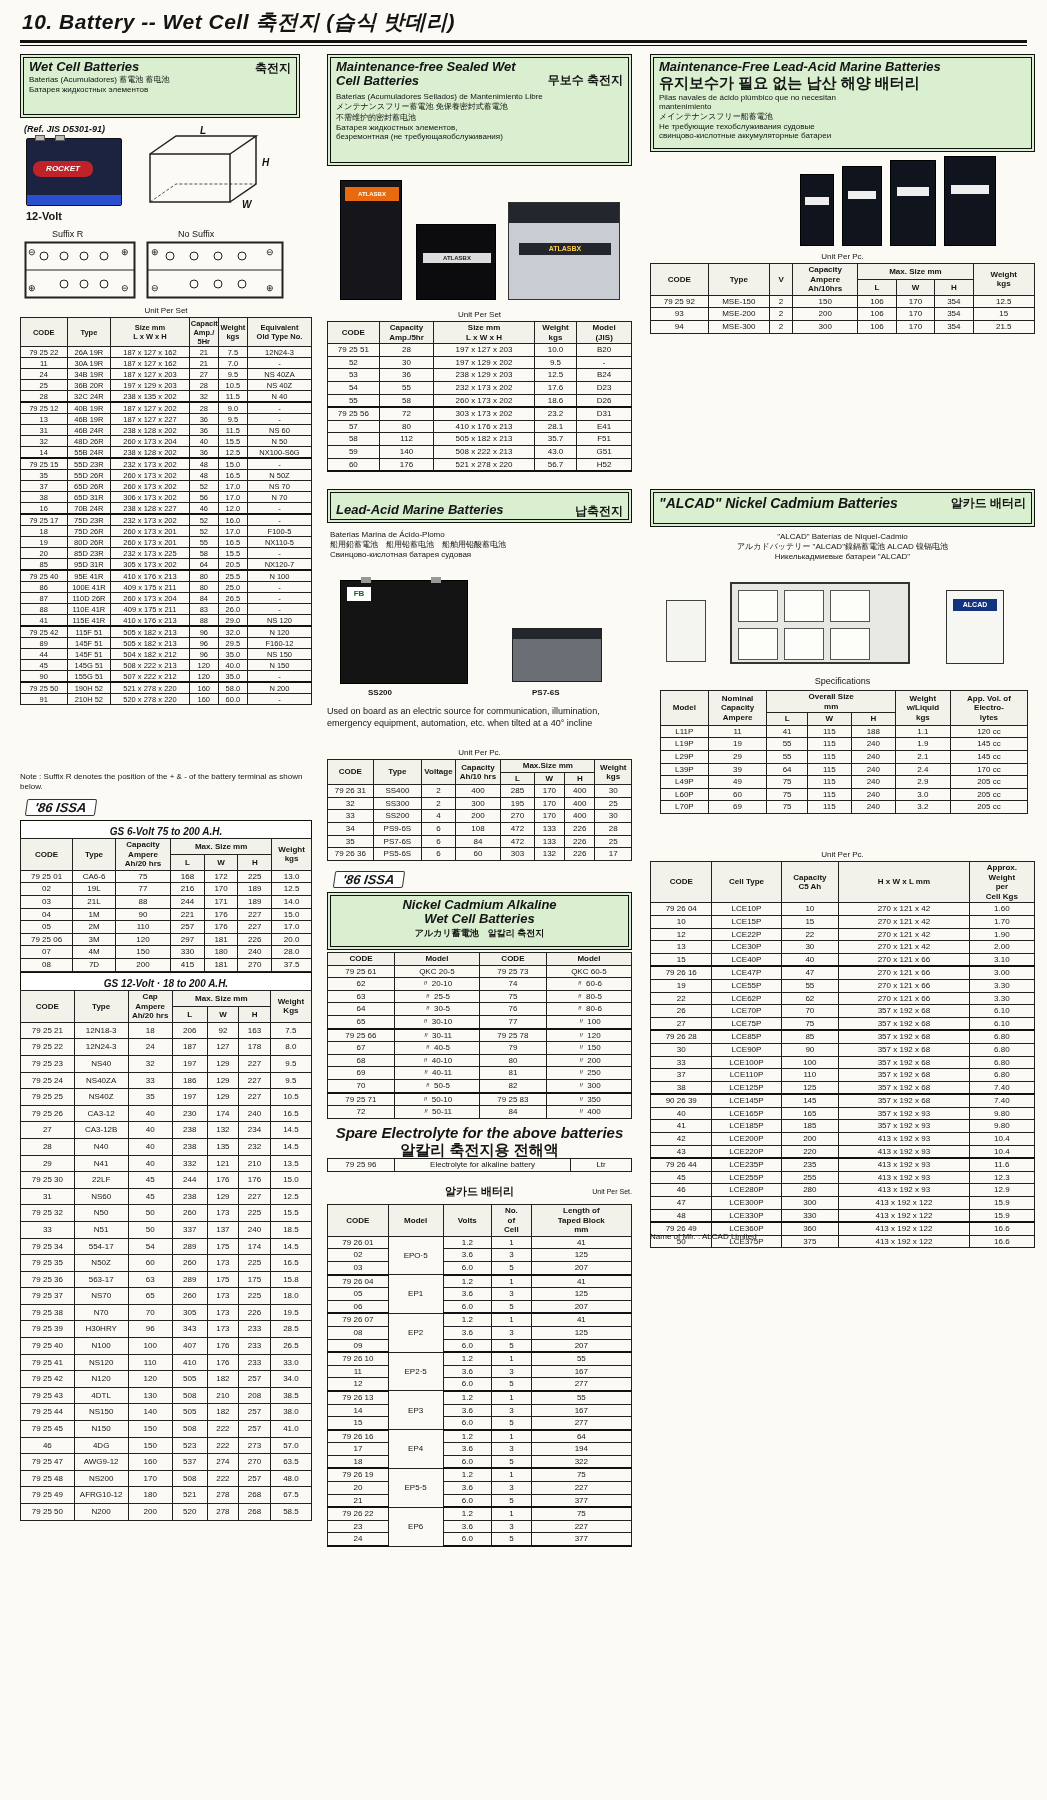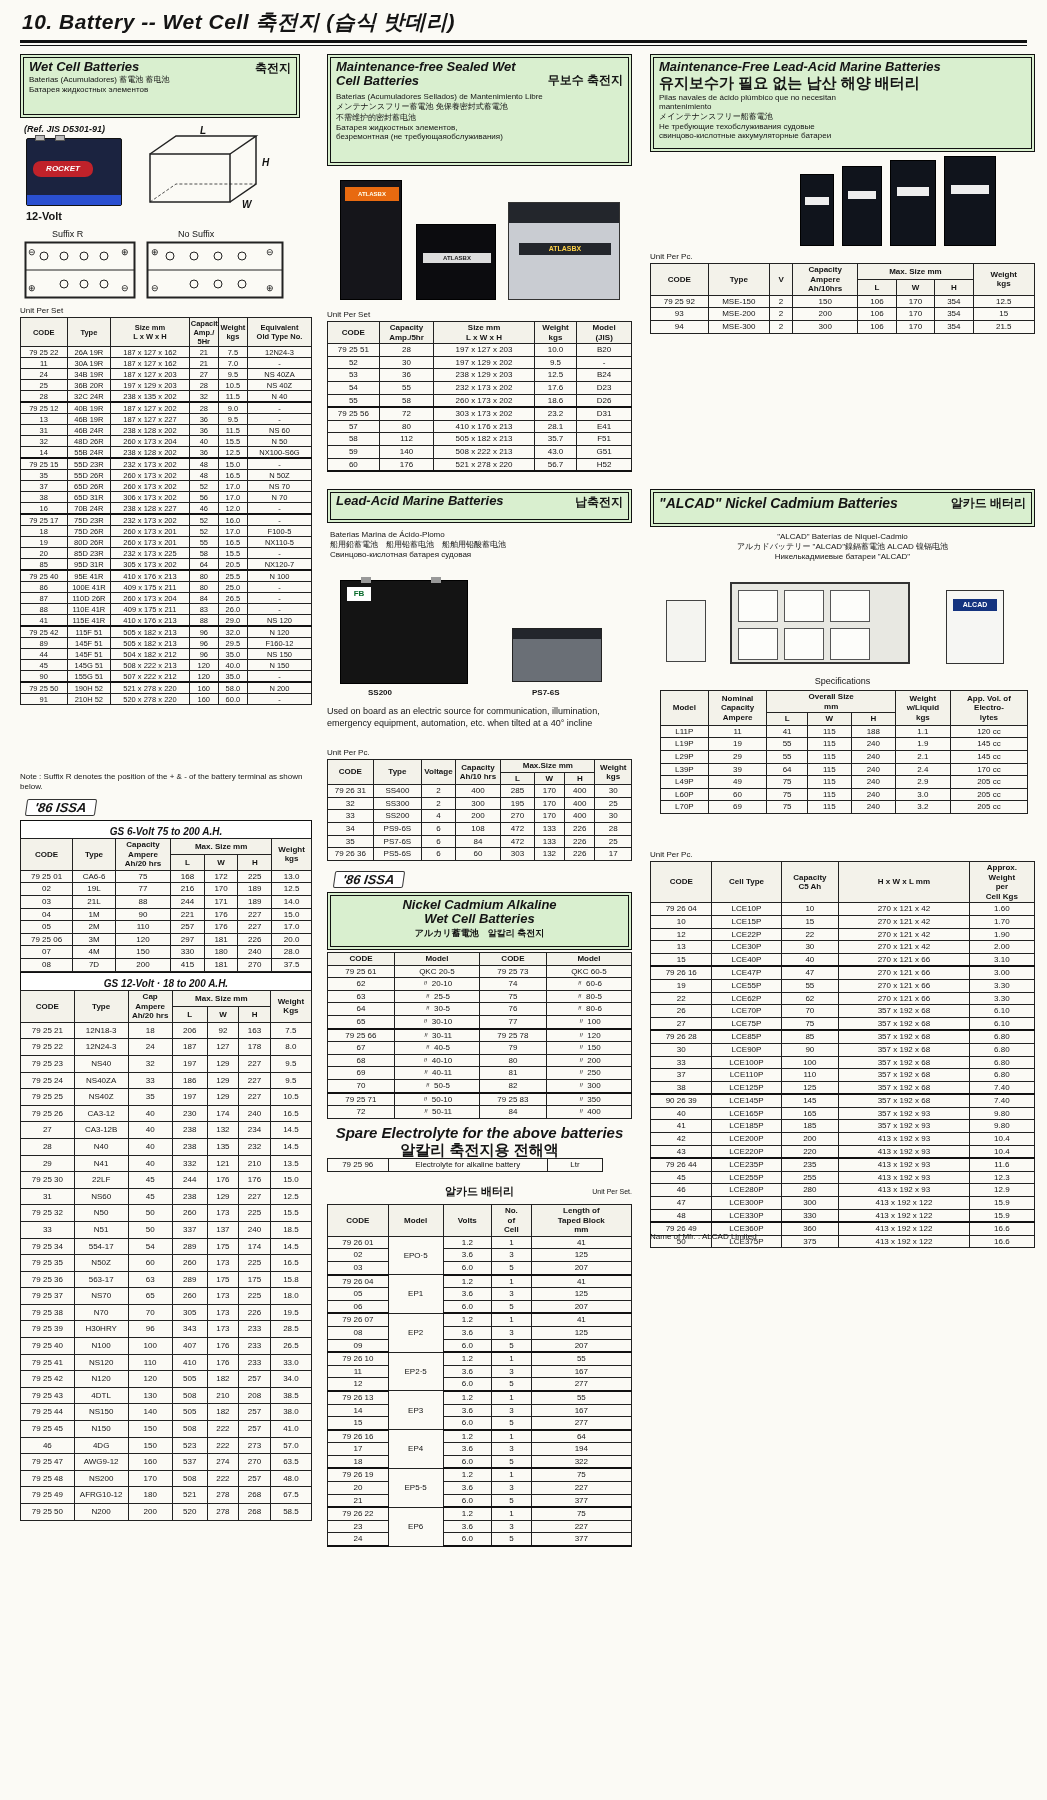--- a/index.html
+++ b/index.html
@@ -1,19 +1,19 @@
 <!DOCTYPE html>
 <html><head>
 <meta charset="utf-8">
 <style>
   *{box-sizing:border-box;margin:0;padding:0}
   body{background:#e6e6e2;font-family:"Liberation Sans",sans-serif}
   .sheet{position:relative;width:1047px;height:1800px;background:#fbfaf5;color:#141414;overflow:hidden;margin:0 auto}
   .abs{position:absolute}.t7{font-size:7px}.t8{font-size:8px}.t9{font-size:9px}.t10{font-size:15px}.t11{font-size:11px}
-  .b{font-weight:bold}.i{font-style:italic}.ctr{text-align:center}.rt{text-align:left}
+  .b{font-weight:bold}.i{font-style:italic}.ctr{text-align:center}.rt{text-align:center}
   .greenbox{background:#d9efcf;border:1px solid #111;outline:1px solid #111;outline-offset:-4px;padding:5px 8px}
   .sec-title{font-size:13px;font-weight:bold;font-style:italic;line-height:1.1}
   .ko-big{font-size:12px;font-weight:bold}
   table{border-collapse:collapse;width:100%;table-layout:fixed}
   th,td{border:1px solid #222;padding:1px 2px;text-align:center;vertical-align:middle;white-space:pre-line;line-height:1.2;font-size:8px;overflow:hidden}
   th{font-weight:bold;background:#f3f2ea}
   .cmpt th,.cmpt td{font-size:7.5px;padding:0.5px 1px}
   .tall td{padding:3px 2px}
   .group-end td{border-bottom:2px solid #111}
   .titlebox{border:1px solid #111;border-bottom:3px double #111;text-align:center;font-weight:bold;font-style:italic;font-size:10px;background:#fff;padding:5px 0}
@@ -926,21 +926,21 @@
             <td>60</td>
             <td>176</td>
             <td>521 x 278 x 220</td>
             <td>56.7</td>
             <td>H52</td>
           </tr>
         </tbody>
       </table>
     </div>
 
-  <div class="abs greenbox" style="left:327px;top:489px;width:305px;height:34px;padding-top:4px">
+  <div class="abs greenbox" style="left:327px;top:489px;width:305px;height:34px;padding-top:13px">
     <div style="display:flex;justify-content:space-between">
       <div class="sec-title">Lead-Acid Marine Batteries</div>
       <div class="ko-big">납축전지</div>
     </div>
   </div>
   <div class="abs t8" style="left:330px;top:530px;width:300px">
     <div>Baterias Marina de Ácido-Plomo</div>
     <div>船用鉛蓄電池　船用铅蓄电池　船舶用铅酸蓄电池</div>
     <div>Свинцово-кислотная батарея судовая</div>
   </div>
@@ -1151,21 +1151,21 @@
             <td>〃 400</td>
           </tr>
         </tbody>
       </table>
     </div>
 
   <div class="abs ctr" style="left:327px;top:1124px;width:305px">
     <div class="t10 b i">Spare Electrolyte for the above batteries</div>
     <div class="t10 b">알칼리 축전지용 전해액</div>
   </div>
-  <div class="abs" style="left:327px;top:1158px;width:276px">
+  <div class="abs" style="left:327px;top:1158px;width:305px">
       <table>
         <colgroup>
           <col style="width: 22%;">
           <col style="width: 58%;">
           <col style="width: 20%;">
         </colgroup>
         <tbody>
           <tr>
             <td>79 25 96</td>
             <td>Electrolyte for alkaline battery</td>

